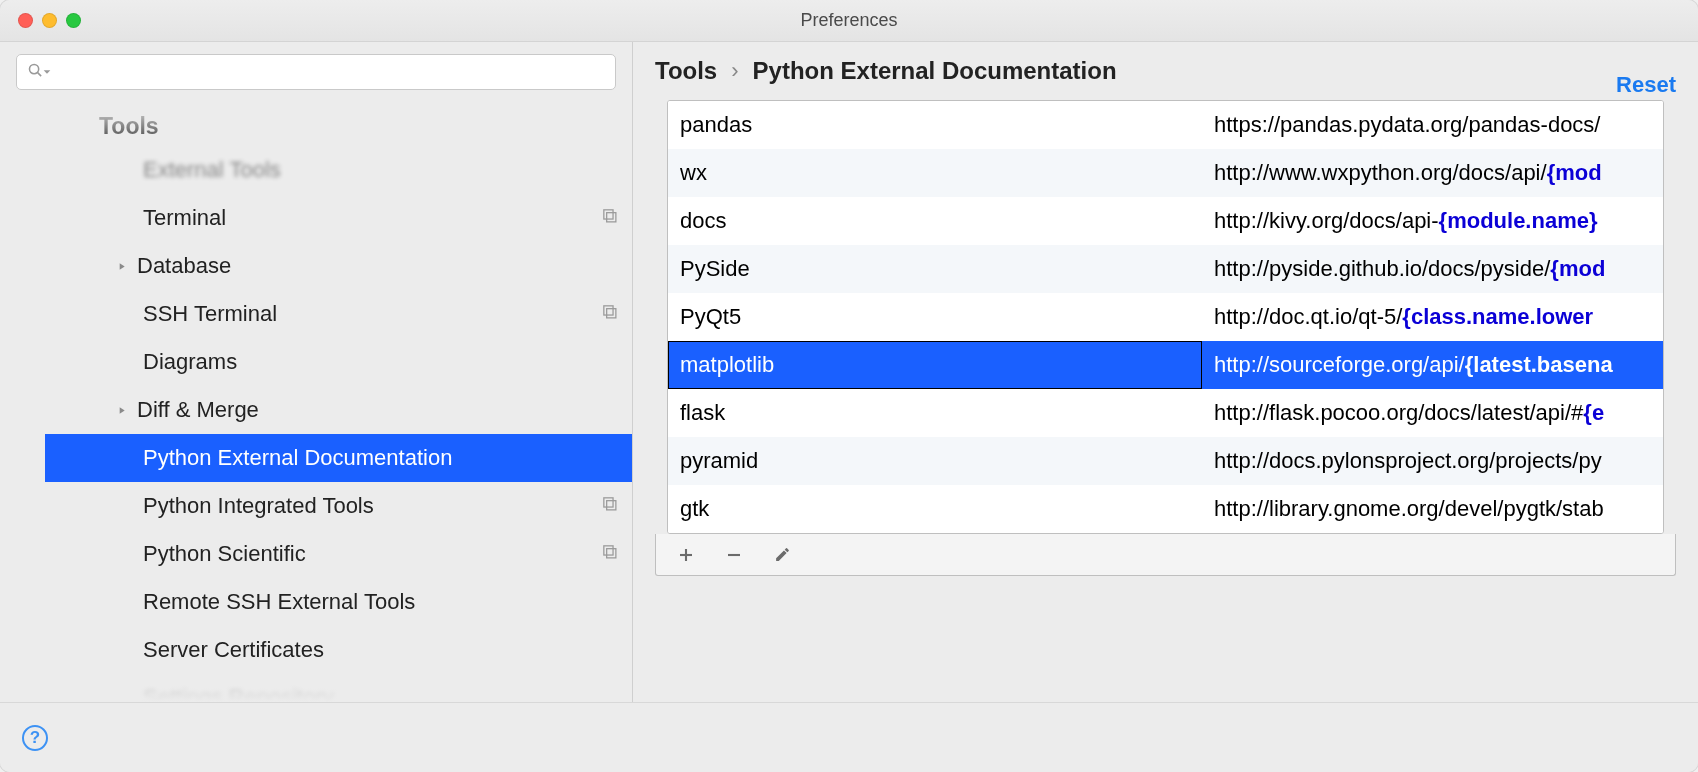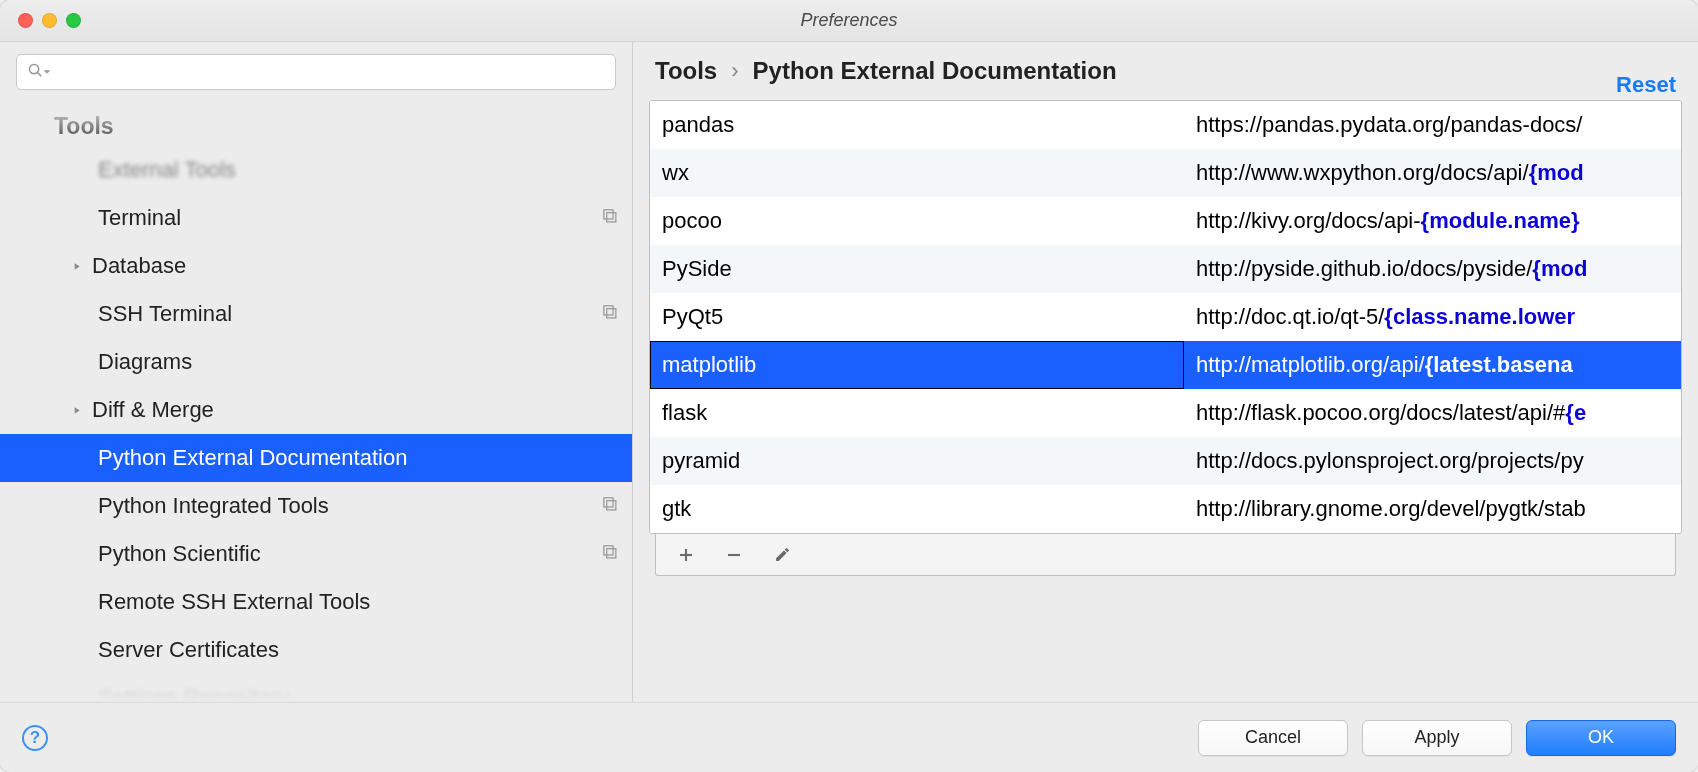--- a/index.html
+++ b/index.html
@@ -47,21 +47,20 @@
     .dot.yellow { background: #febc2e; border: 0.5px solid rgba(0,0,0,0.1);}
     .dot.green { background: #28c840; border: 0.5px solid rgba(0,0,0,0.1);}
     .title {
       position: absolute;
       left: 0;
       right: 0;
       text-align: center;
       font-size: 18px;
       color: #4a4a4a;
       pointer-events: none;
-      font-style: italic;
     }
     
     .content {
       flex: 1;
       display: flex;
       overflow: hidden;
     }
     .sidebar {
       width: 633px;
       border-right: 1px solid #cfcfcf;
@@ -89,20 +88,21 @@
       outline: none;
       font-size: 18px;
       flex: 1;
       margin-left: 6px;
       background: transparent;
     }
     .tree {
       flex: 1;
       overflow: hidden;
       padding-top: 3px;
+      margin-left: 45px;
     }
     .sidebar-fade-top {
       pointer-events: none;
       position: absolute;
       top: 60px;
       left: 0;
       right: 0;
       height: 48px;
       background: linear-gradient(#ececec, rgba(236,236,236,0));
       z-index: 3;
@@ -186,21 +186,21 @@
       font-weight: 400;
     }
     .breadcrumb .reset {
       margin-left: auto;
       color: #1a7af0;
       font-size: 22px;
       font-weight: 600;
       margin-top: 28px;
     }
     .table-wrap {
-      margin: 0 16px;
+      margin: 0 34px;
       border: 1px solid #bfbfbf;
       border-radius: 3px;
       background: #fff;
       overflow: hidden;
     }
     .tbl {
       width: 100%;
       border-collapse: collapse;
       table-layout: fixed;
     }
@@ -415,34 +415,34 @@
           <tbody id="table-body">
               <tr>
                 <td>pandas</td>
                 <td><span>https://pandas.pydata.org/pandas-docs/</span></td>
               </tr>
               <tr>
                 <td>wx</td>
                 <td><span>http://www.wxpython.org/docs/api/</span><span class="var">{mod</span></td>
               </tr>
               <tr>
-                <td>pocoo</td>
+                <td>docs</td>
                 <td><span>http://kivy.org/docs/api-</span><span class="var">{module.name}</span></td>
               </tr>
               <tr>
                 <td>PySide</td>
                 <td><span>http://pyside.github.io/docs/pyside/</span><span class="var">{mod</span></td>
               </tr>
               <tr>
                 <td>PyQt5</td>
                 <td><span>http://doc.qt.io/qt-5/</span><span class="var">{class.name.lower</span></td>
               </tr>
               <tr class="sel">
                 <td>matplotlib</td>
-                <td><span>http://matplotlib.org/api/</span><span class="var">{latest.basena</span></td>
+                <td><span>http://sourceforge.org/api/</span><span class="var">{latest.basena</span></td>
               </tr>
               <tr>
                 <td>flask</td>
                 <td><span>http://flask.pocoo.org/docs/latest/api/#</span><span class="var">{e</span></td>
               </tr>
               <tr>
                 <td>pyramid</td>
                 <td><span>http://docs.pylonsproject.org/projects/py</span></td>
               </tr>
               <tr>
@@ -469,19 +469,14 @@
               <path d="M3 17.25V21h3.75L17.81 9.94l-3.75-3.75L3 17.25zM20.71 7.04a1 1 0 0 0 0-1.41l-2.34-2.34a1 1 0 0 0-1.41 0l-1.83 1.83 3.75 3.75 1.83-1.83z"></path>
             </svg>
         </span>
       </div>
       <div style="flex:1"></div>
     </div>
   </div>
 
   <div class="footer">
     <div class="help">?</div>
-    <div class="btns">
-      <div class="btn">Cancel</div>
-      <div class="btn">Apply</div>
-      <div class="btn primary">OK</div>
-    </div>
   </div>
 </div>
 
 </body></html>

